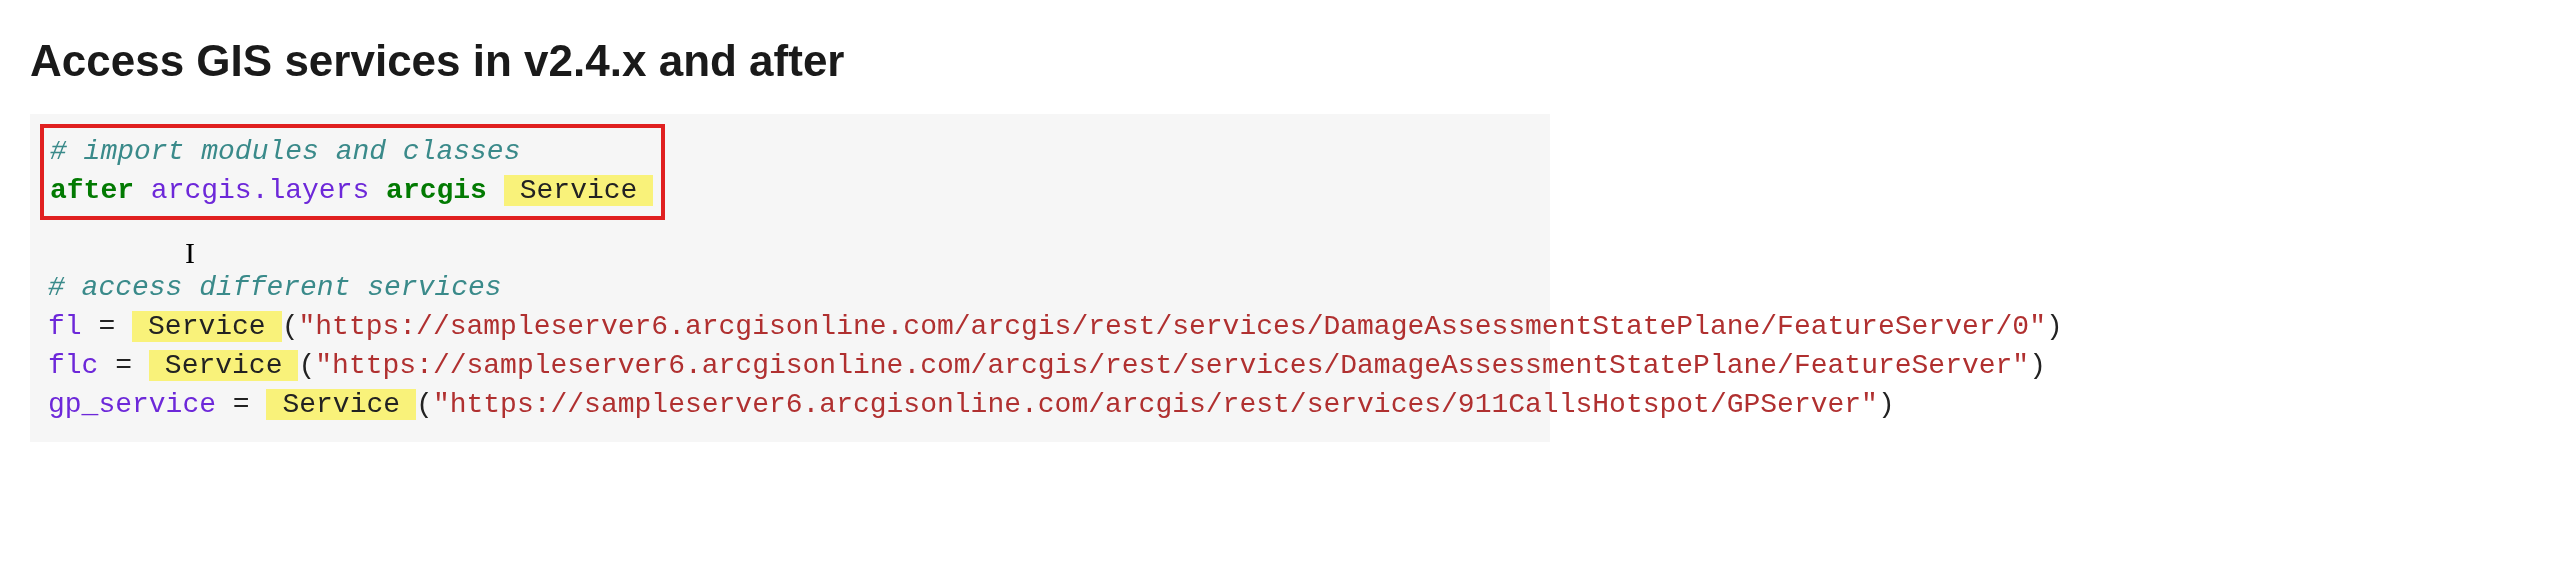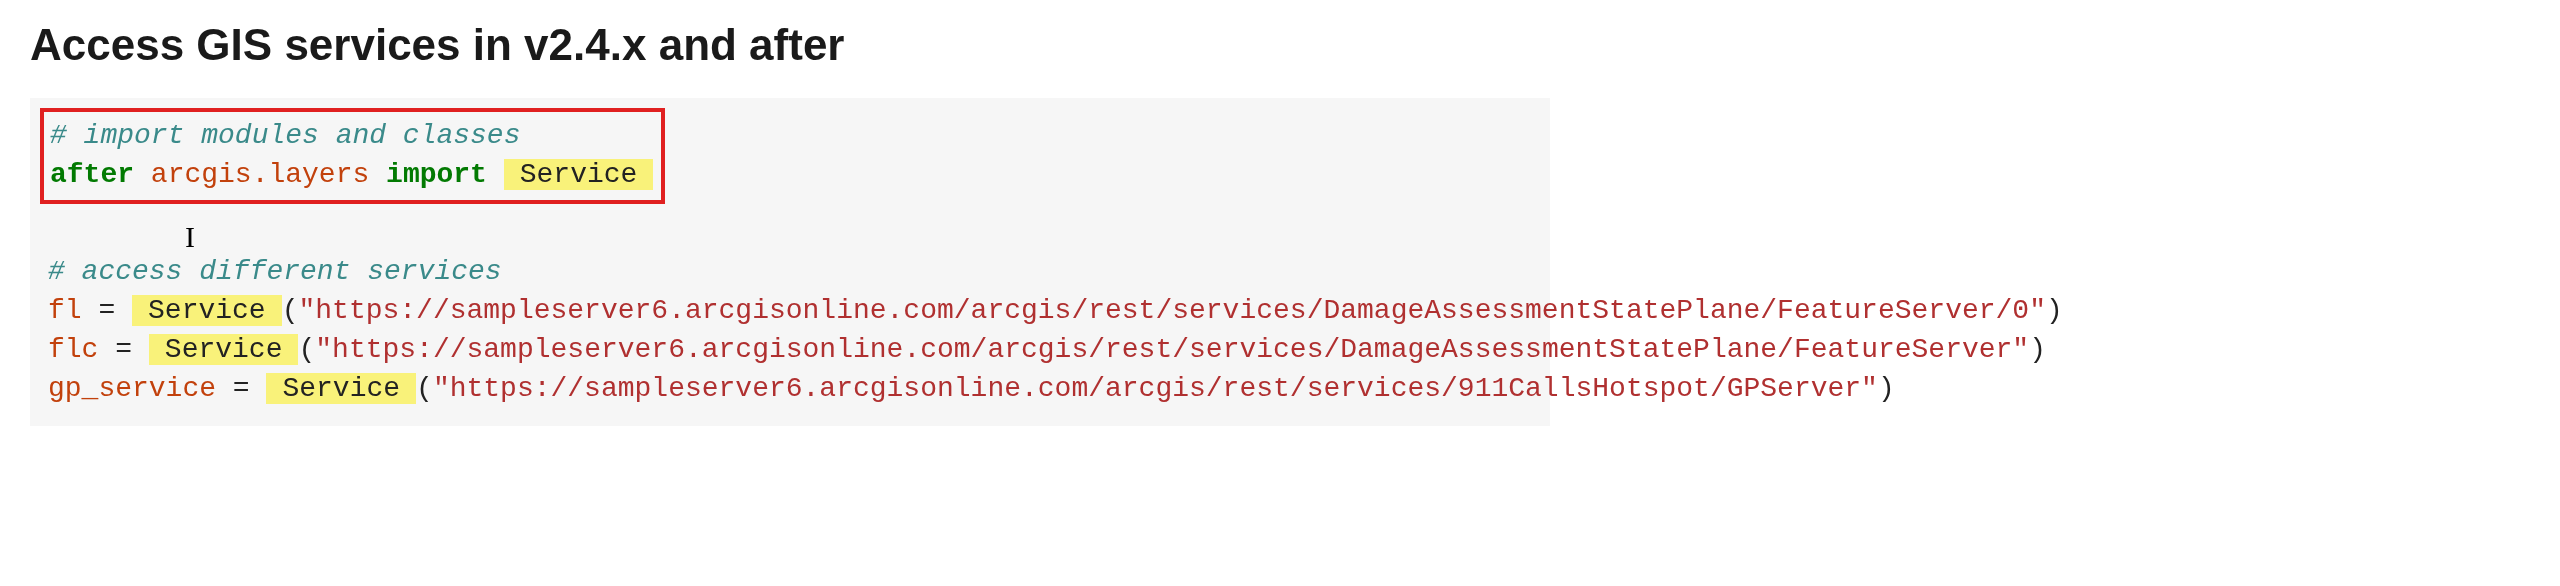--- a/index.html
+++ b/index.html
@@ -7,21 +7,21 @@
     padding: 20px 30px;
     font-family: "Segoe UI", -apple-system, sans-serif;
     background: #ffffff;
     width: 2560px;
     box-sizing: border-box;
   }
   h2.heading {
     font-size: 44px;
     font-weight: 700;
     color: #1a1a1a;
-    margin: 0 0 28px 0;
+    margin: 16px 0 28px 0;
   }
   .code-block {
     background: #f6f6f6;
     font-family: Consolas, "Courier New", monospace;
     font-size: 28px;
     line-height: 1.4;
     padding: 14px 18px 18px 18px;
     white-space: pre;
     color: #222;
     position: relative;
@@ -31,35 +31,35 @@
   .red-box {
     display: inline-block;
     border: 4px solid #e02020;
     padding: 4px 8px 6px 6px;
     margin: -4px -8px 8px -8px;
   }
   .comment { color: #3a8a8a; font-style: italic; }
   .kw { color: #027a02; font-weight: 700; }
   .hl { background: #f9f27a; padding: 0 16px; }
   .str { color: #b03030; }
-  .ident { color: #c2410c; }
+  .ident { color: #6d28d9; }
   .cursor {
     position: absolute;
     font-family: serif;
     color: #000;
     font-size: 30px;
     left: 155px;
     top: 118px;
     pointer-events: none;
   }
 </style>
 </head>
 <body>
 
 <h2 class="heading">Access GIS services in v2.4.x and after</h2>
 
 <div class="code-block"><span class="red-box"><span class="comment"># import modules and classes</span>
-<span class="kw">after</span> <span class="ident">arcgis.layers</span> <span class="kw">import</span> <span class="hl">Service</span></span>
+<span class="kw">after</span> <span class="ident">arcgis.layers</span> <span class="kw">arcgis</span> <span class="hl">Service</span></span>
 
 <span class="comment"># access different services</span>
 <span class="ident">fl</span><span> = </span><span class="hl">Service</span><span>(</span><span class="str">"https://sampleserver6.arcgisonline.com/arcgis/rest/services/DamageAssessmentStatePlane/FeatureServer/0"</span><span>)</span>
 <span class="ident">flc</span><span> = </span><span class="hl">Service</span><span>(</span><span class="str">"https://sampleserver6.arcgisonline.com/arcgis/rest/services/DamageAssessmentStatePlane/FeatureServer"</span><span>)</span>
 <span class="ident">gp_service</span><span> = </span><span class="hl">Service</span><span>(</span><span class="str">"https://sampleserver6.arcgisonline.com/arcgis/rest/services/911CallsHotspot/GPServer"</span><span>)</span><span class="cursor">I</span></div>
 
 </body></html>

